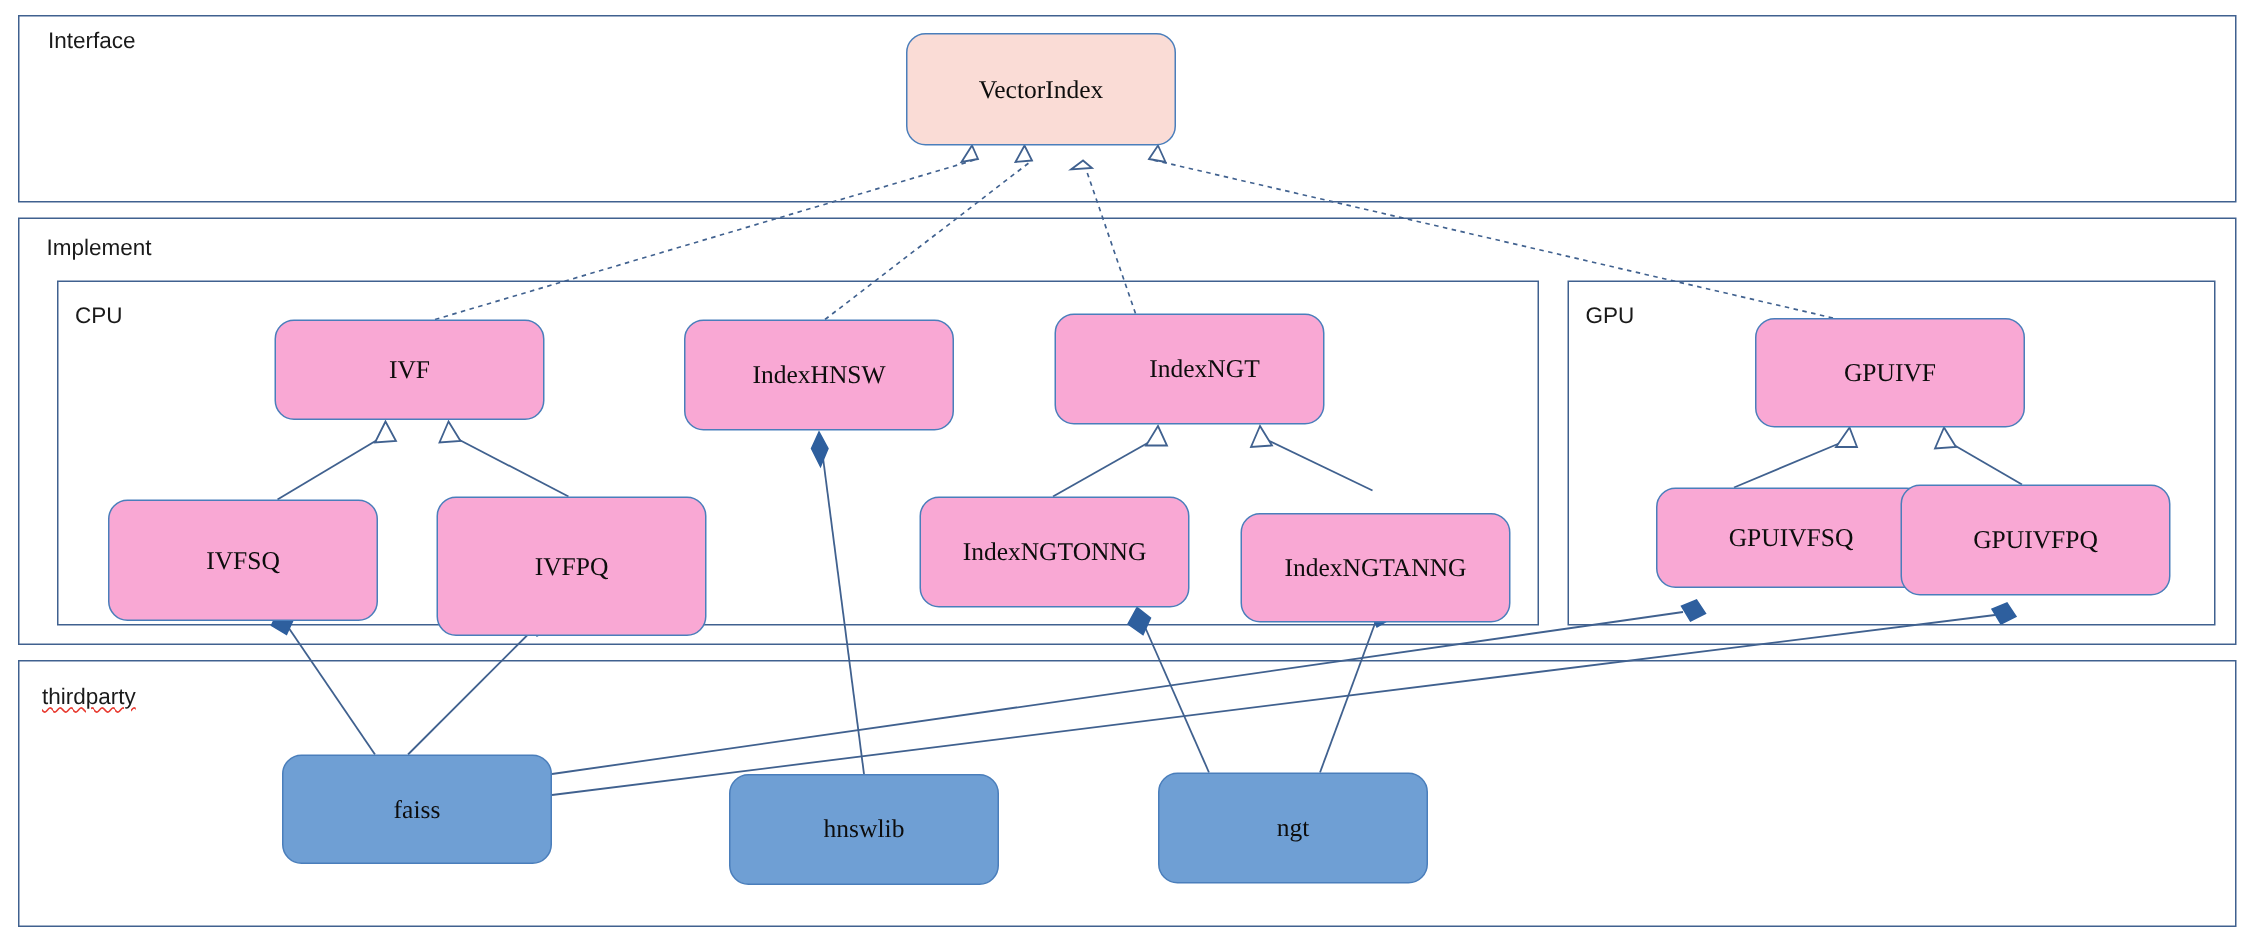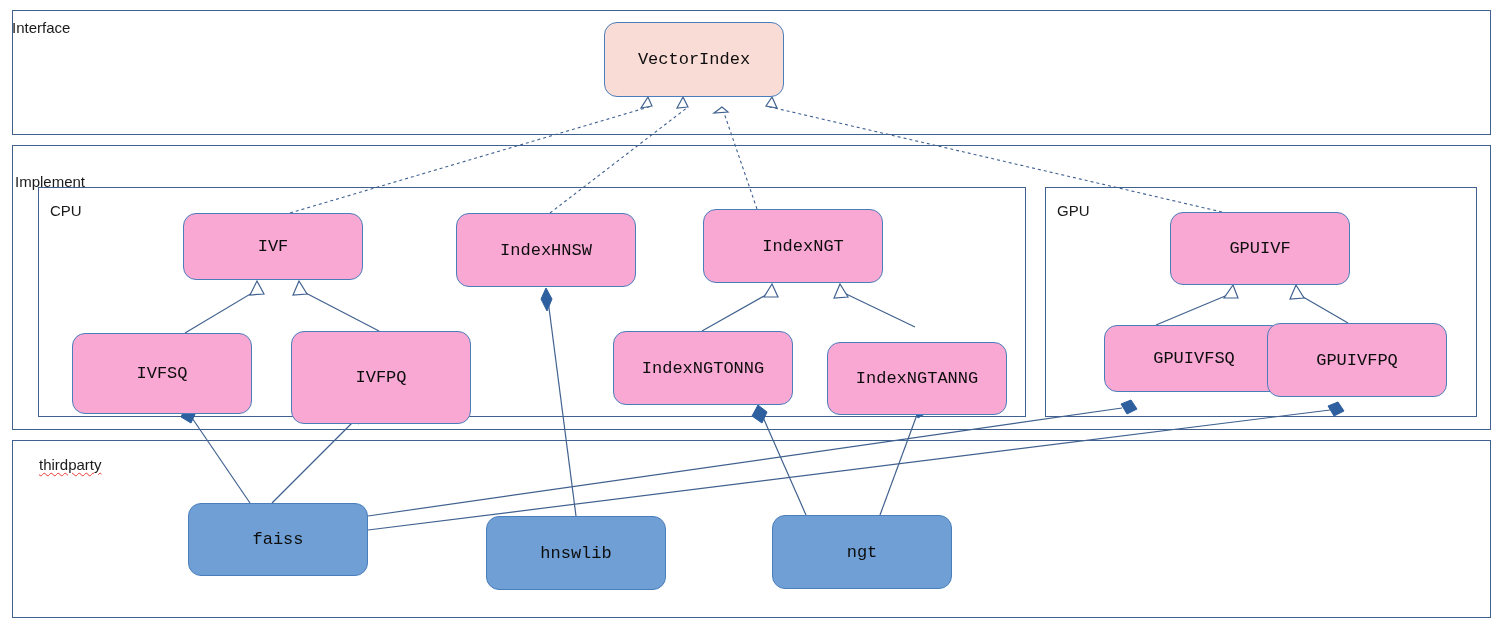--- a/index.html
+++ b/index.html
@@ -37,21 +37,21 @@
     text-underline-offset: 2px;
   }
   .node {
     position: absolute;
     border: 1px solid #4a7ebb;
     border-radius: 13px;
     box-sizing: border-box;
     display: flex;
     align-items: center;
     justify-content: center;
-    font-family: Liberation Mono, monospace;
+    font-family: Liberation Serif, serif;
     font-size: 17px;
     color: #0d0d0d;
     text-align: center;
     z-index: 3;
     white-space: nowrap;
   }
   .node.pink   { background: #fadcd6; }
   .node.green  { background: #f9a8d4; }
   .node.blue   { background: #6f9fd4; }
   svg.edges {
@@ -82,33 +82,33 @@
     stroke: #2e5f9e;
     stroke-width: 1;
   }
 </style>
 </head>
 <body>
 
 <div id="canvas">
 
   <div class="container-box" style="left:12px; top:10px; width:1479px; height:125px;"></div>
-  <div class="container-label" style="left:12px; top:20px;">Interface</div>
+  <div class="container-label" style="left:32px; top:20px;">Interface</div>
 
   <div class="container-box" style="left:12px; top:145px; width:1479px; height:285px;"></div>
-  <div class="container-label" style="left:15px; top:158px;margin-top:16px;">Implement</div>
+  <div class="container-label" style="left:31px; top:158px;">Implement</div>
 
   <div class="container-box" style="left:38px; top:187px; width:988px; height:230px;"></div>
   <div class="container-label" style="left:50px; top:203px;">CPU</div>
 
   <div class="container-box" style="left:1045px; top:187px; width:432px; height:230px;"></div>
   <div class="container-label" style="left:1057px; top:203px;">GPU</div>
 
   <div class="container-box" style="left:12px; top:440px; width:1479px; height:178px;"></div>
-  <div class="container-label spell" style="left:39px; top:457px;">thirdparty</div>
+  <div class="container-label spell" style="left:28px; top:457px;">thirdparty</div>
 
   <svg class="edges" viewBox="0 0 1503 628">
 
     <g>
       <path class="edge-line dotted" d="M 290 213 L 652 106"></path>
       <polygon class="arrow-hollow" points="652,106 641,108 648,97"></polygon>
     </g>
     <g>
       <path class="edge-line dotted" d="M 550 213 L 688 107"></path>
       <polygon class="arrow-hollow" points="688,107 677,108 683,97"></polygon>

